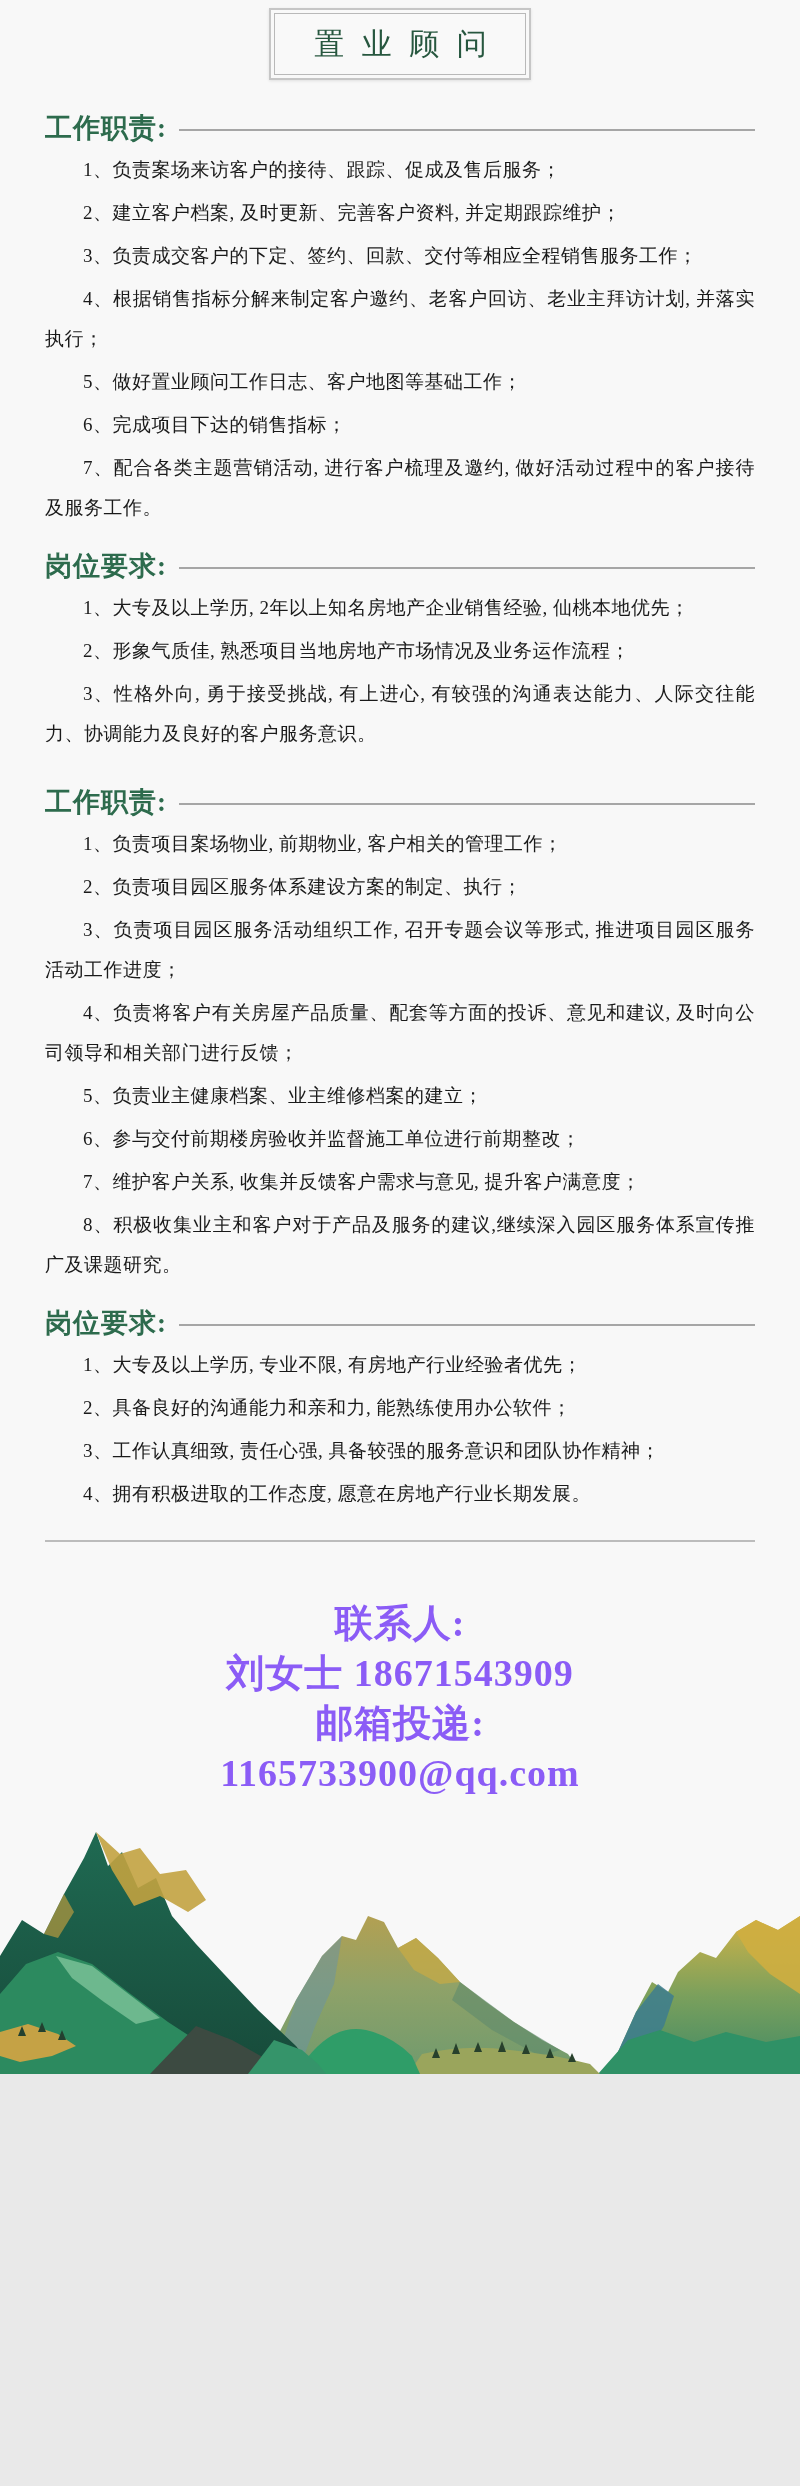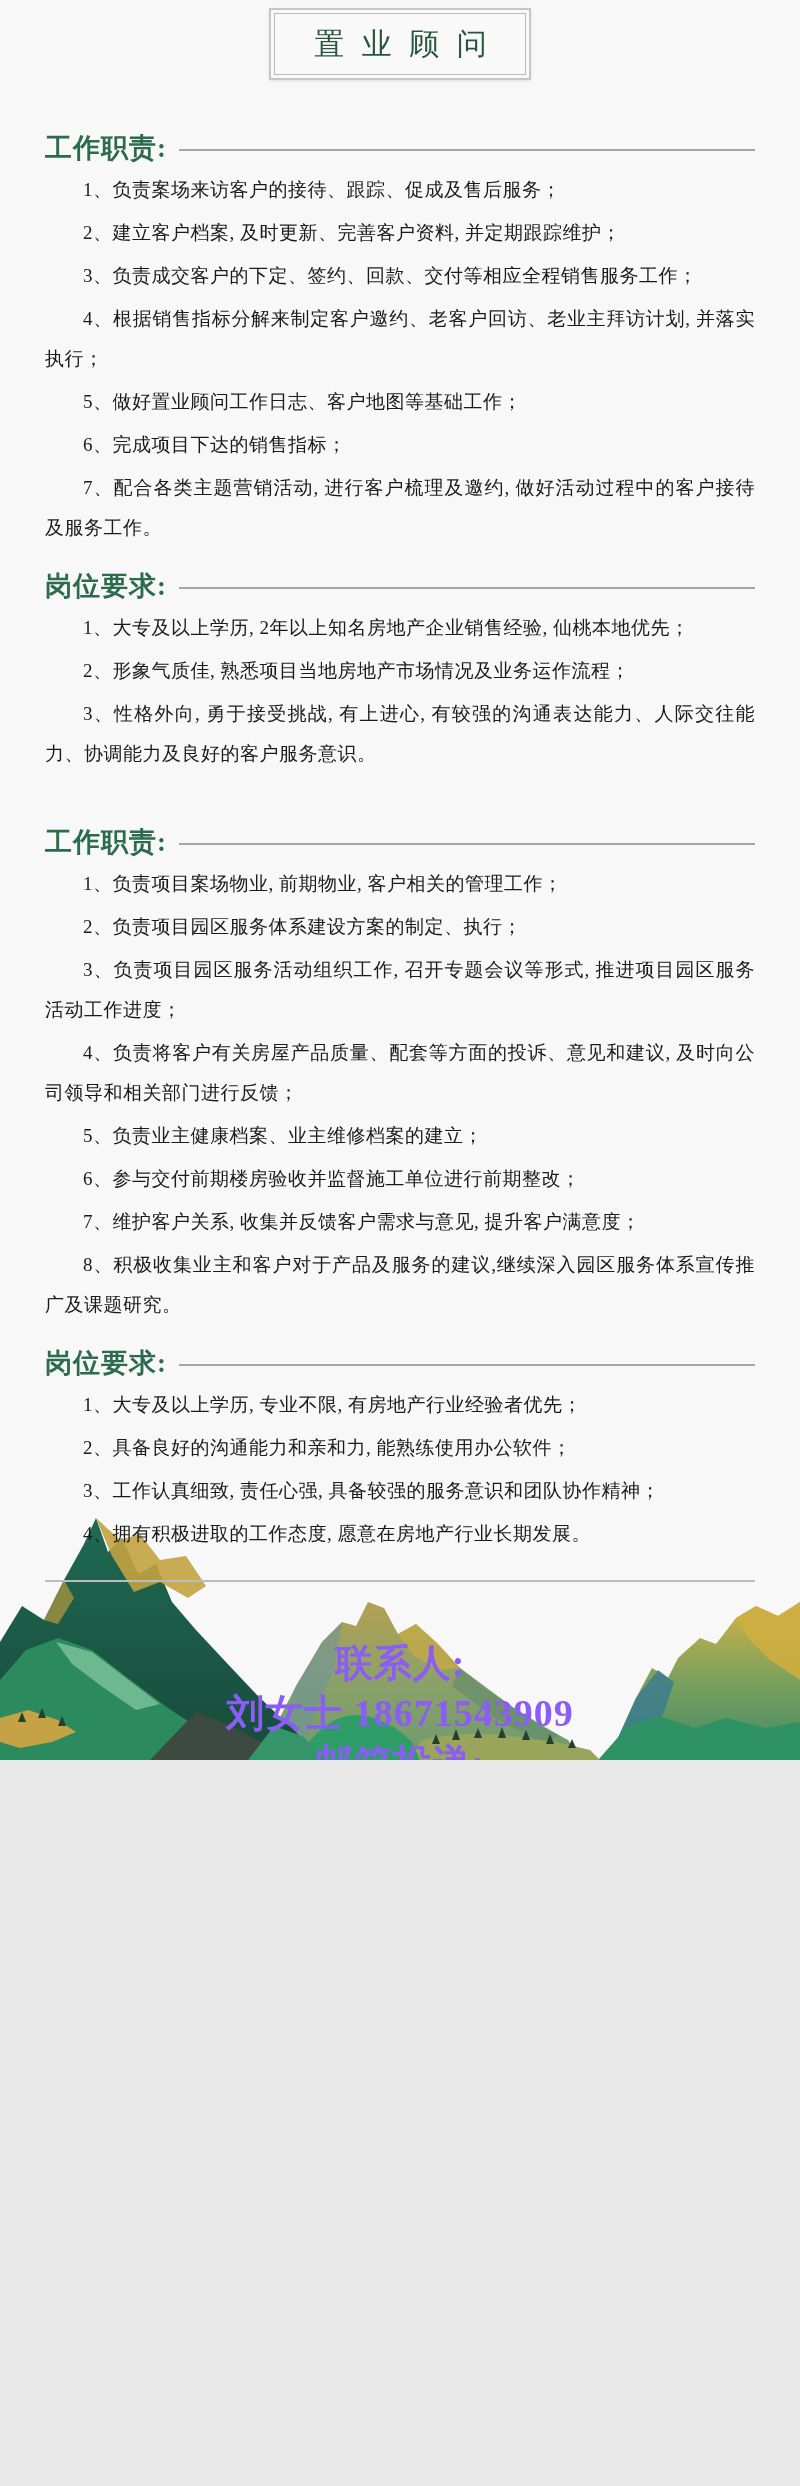--- a/index.html
+++ b/index.html
@@ -1,18 +1,18 @@
 <!DOCTYPE html>
 <html><head>
 <meta charset="utf-8">
 <style>
   html,body { margin:0; padding:0; background:#e9e9e9; }
   .page {
     position:relative;
-    width:800px; height:1760px;
+    width:800px; height:2074px;
     margin:0 auto;
     background:#f8f8f8;
     overflow:hidden;
     font-family:"Liberation Serif","DejaVu Serif",serif;
   }
   .content { padding:8px 45px 0 45px; position:relative; z-index:2; }
 
   
   .title-box{
     width:258px; margin:0 auto; background:#f9f9f9;
@@ -21,21 +21,21 @@
   }
   .title-box-inner{
     margin:3px; border:1px solid #b9b9b9;
     text-align:center; padding:10px 0 9px 6px;
     font-size:30px; color:#27573f; letter-spacing:5px;
     white-space:nowrap;
   }
   .title-box.second{ margin-top:56px; }
 
   
-  .section-heading{ display:flex; align-items:center; height:40px; margin-top:48px; }
+  .section-heading{ display:flex; align-items:center; height:40px; margin-top:28px; }
   .section-heading.req{ margin-top:18px; }
   .section-label{
     font-size:27px; font-weight:bold; color:#2d6b4d; white-space:nowrap;
     letter-spacing:1px;
   }
   .section-rule{ flex:1; border-top:2px solid #a6a6a6; margin-left:12px; margin-top:3px; }
 
   
   .items{ margin-top:2px; }
   .item{

